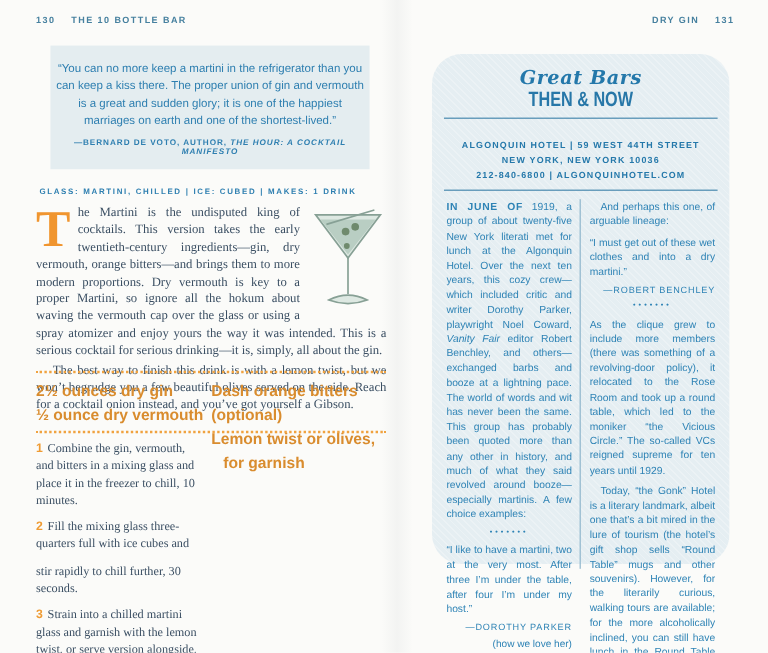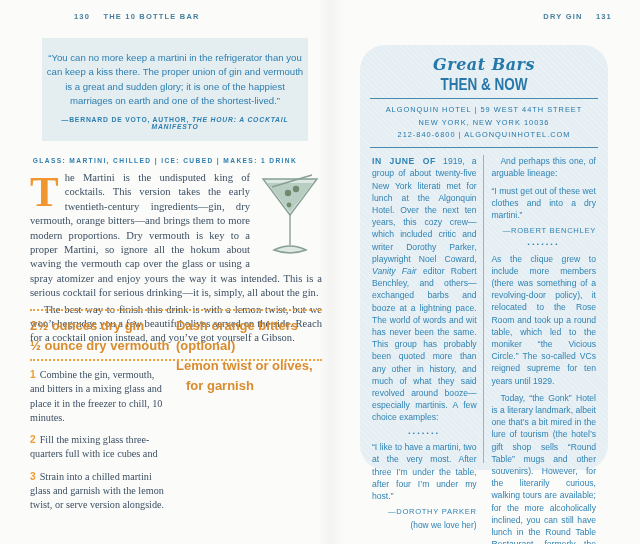--- a/index.html
+++ b/index.html
@@ -12,21 +12,21 @@
   }
   .spread { position:absolute; inset:0; }
   .gutter { position:absolute; left:318px; top:0; width:26px; height:544px;
     background:linear-gradient(90deg, rgba(0,0,0,0) 0%, rgba(90,100,110,0.05) 50%, rgba(0,0,0,0) 100%); }
 
   
   .runhead { position:absolute; top:12px; font-family:"Liberation Sans",sans-serif;
     font-size:7.5px; font-weight:bold; letter-spacing:1.2px; color:#46809f; }
   .runhead-left { left:30px; }
   .runhead-right { right:28px; }
-  .folio { font-weight:bold; color:#46809f;margin-left:44px; }
+  .folio { font-weight:bold; color:#46809f; }
   .runhead-left .folio { margin-right:10px; }
   .runhead-right .folio { margin-left:10px; }
 
   
   .page-left { position:absolute; left:0; top:0; width:330px; height:544px; }
   .quote-box { position:absolute; left:42px; top:38px; width:266px;
     background:#e4edf0; padding:13px 4px 11px; }
   .quote-box .q { font-family:"Liberation Sans",sans-serif; font-size:9.6px; line-height:1.5;
     color:#2e7fb0; text-align:center; }
   .quote-box .attr { margin-top:7px; text-align:center; font-family:"Liberation Sans",sans-serif;
@@ -69,22 +69,22 @@
   .page-right { position:absolute; left:330px; top:0; width:310px; height:544px; }
   .bar-box { position:absolute; left:30px; top:45px; width:248px; height:425px;
     background:#e5eef2;
     background-image:repeating-linear-gradient(45deg, rgba(255,255,255,0.25) 0px, rgba(255,255,255,0.25) 1px, rgba(0,0,0,0) 1px, rgba(0,0,0,0) 4px);
     padding:10px 12px 0;border-radius:25px; }
   .bar-kicker { text-align:center; font-family:"DejaVu Serif",serif; font-style:italic;
     font-weight:bold; font-size:16px; color:#2478aa; letter-spacing:0.5px; }
   .bar-title { text-align:center; font-family:"Liberation Sans",sans-serif; font-weight:bold;
     font-size:15px; color:#2777a8; margin-top:1px; transform:scale(0.9,1.15); }
   .bar-rule { border:none; border-top:1px solid #4a89ae; margin:6px -2px 0; }
-  .bar-address { margin-top:5px; text-align:center; font-family:"Liberation Sans",sans-serif;
-    font-size:7.4px; font-weight:normal; letter-spacing:1px; color:#2478aa; line-height:1.72; }
+  .bar-address { margin-top:16px; text-align:center; font-family:"Liberation Sans",sans-serif;
+    font-size:7.4px; font-weight:bold; letter-spacing:1px; color:#2478aa; line-height:1.72; }
   .bar-rule2 { border:none; border-top:1px solid #4a89ae; margin:5px -2px 0; }
 
   .bar-cols { display:flex; margin-top:7px; }
   .bcol { width:108px; font-family:"Liberation Sans",sans-serif; font-size:8.6px;
     line-height:1.42; color:#2e83b5; text-align:justify; }
   .bdiv { width:8px; border-right:1px solid #8fb6cd; margin-right:7px; height:308px; }
   .bcol p { margin-bottom:5px; }
   .leadin { font-weight:bold; letter-spacing:0.6px; }
   .ital { font-style:italic; }
   .dots { text-align:center; letter-spacing:2.5px; font-size:6px; color:#2e83b5;
@@ -149,20 +149,21 @@
 
     <hr class="dotrule rule-2">
 
     <div class="steps">
       <div class="scol">
         <p><span class="stepnum">1</span><span>Combine the gin, vermouth, and bitters in a mixing glass and place it in the freezer to chill, 10 minutes.</span></p>
         <p><span class="stepnum">2</span><span>Fill the mixing glass three-quarters full with ice cubes and</span></p>
       </div>
       <div class="sdiv"></div>
       <div class="scol">
+        <p>stir rapidly to chill further, 30 seconds.</p>
         <p><span class="stepnum">3</span><span>Strain into a chilled martini glass and garnish with the lemon twist, or serve version alongside.</span></p>
       </div>
     </div>
   </div>
 
   <div class="page-right">
 
     <div class="runhead runhead-right">
       <span>DRY GIN</span>
       <span class="folio">131</span>

